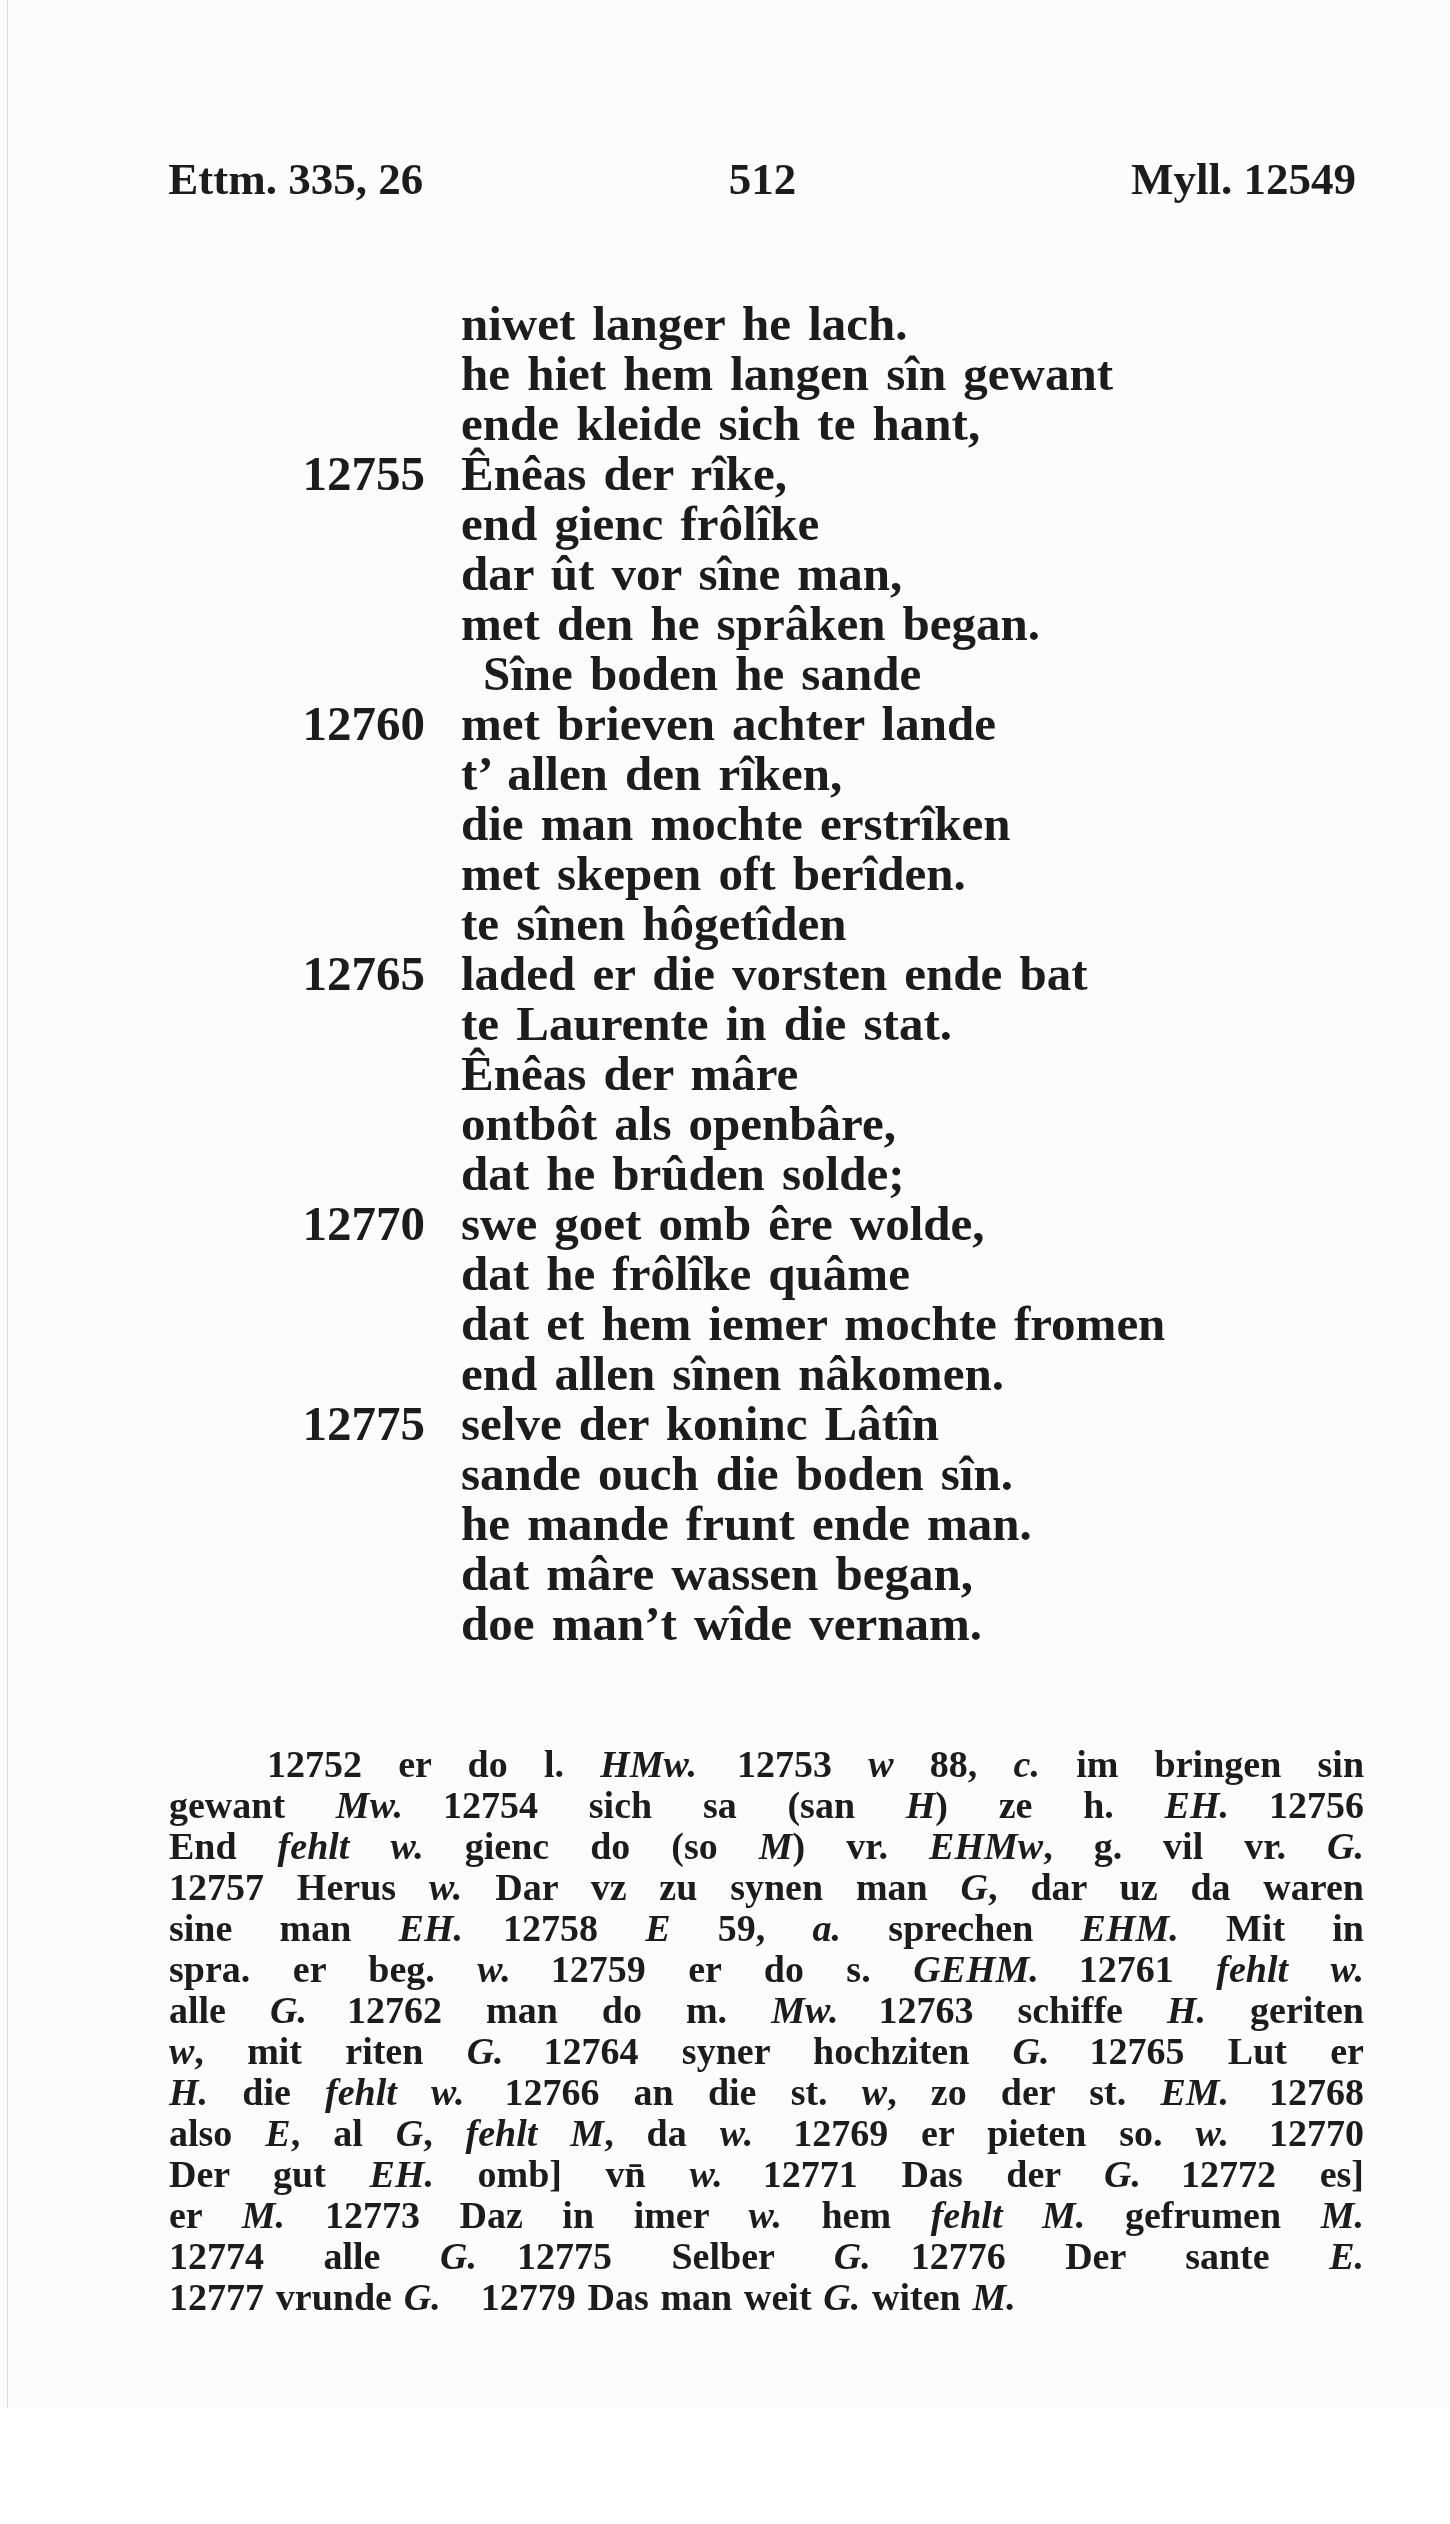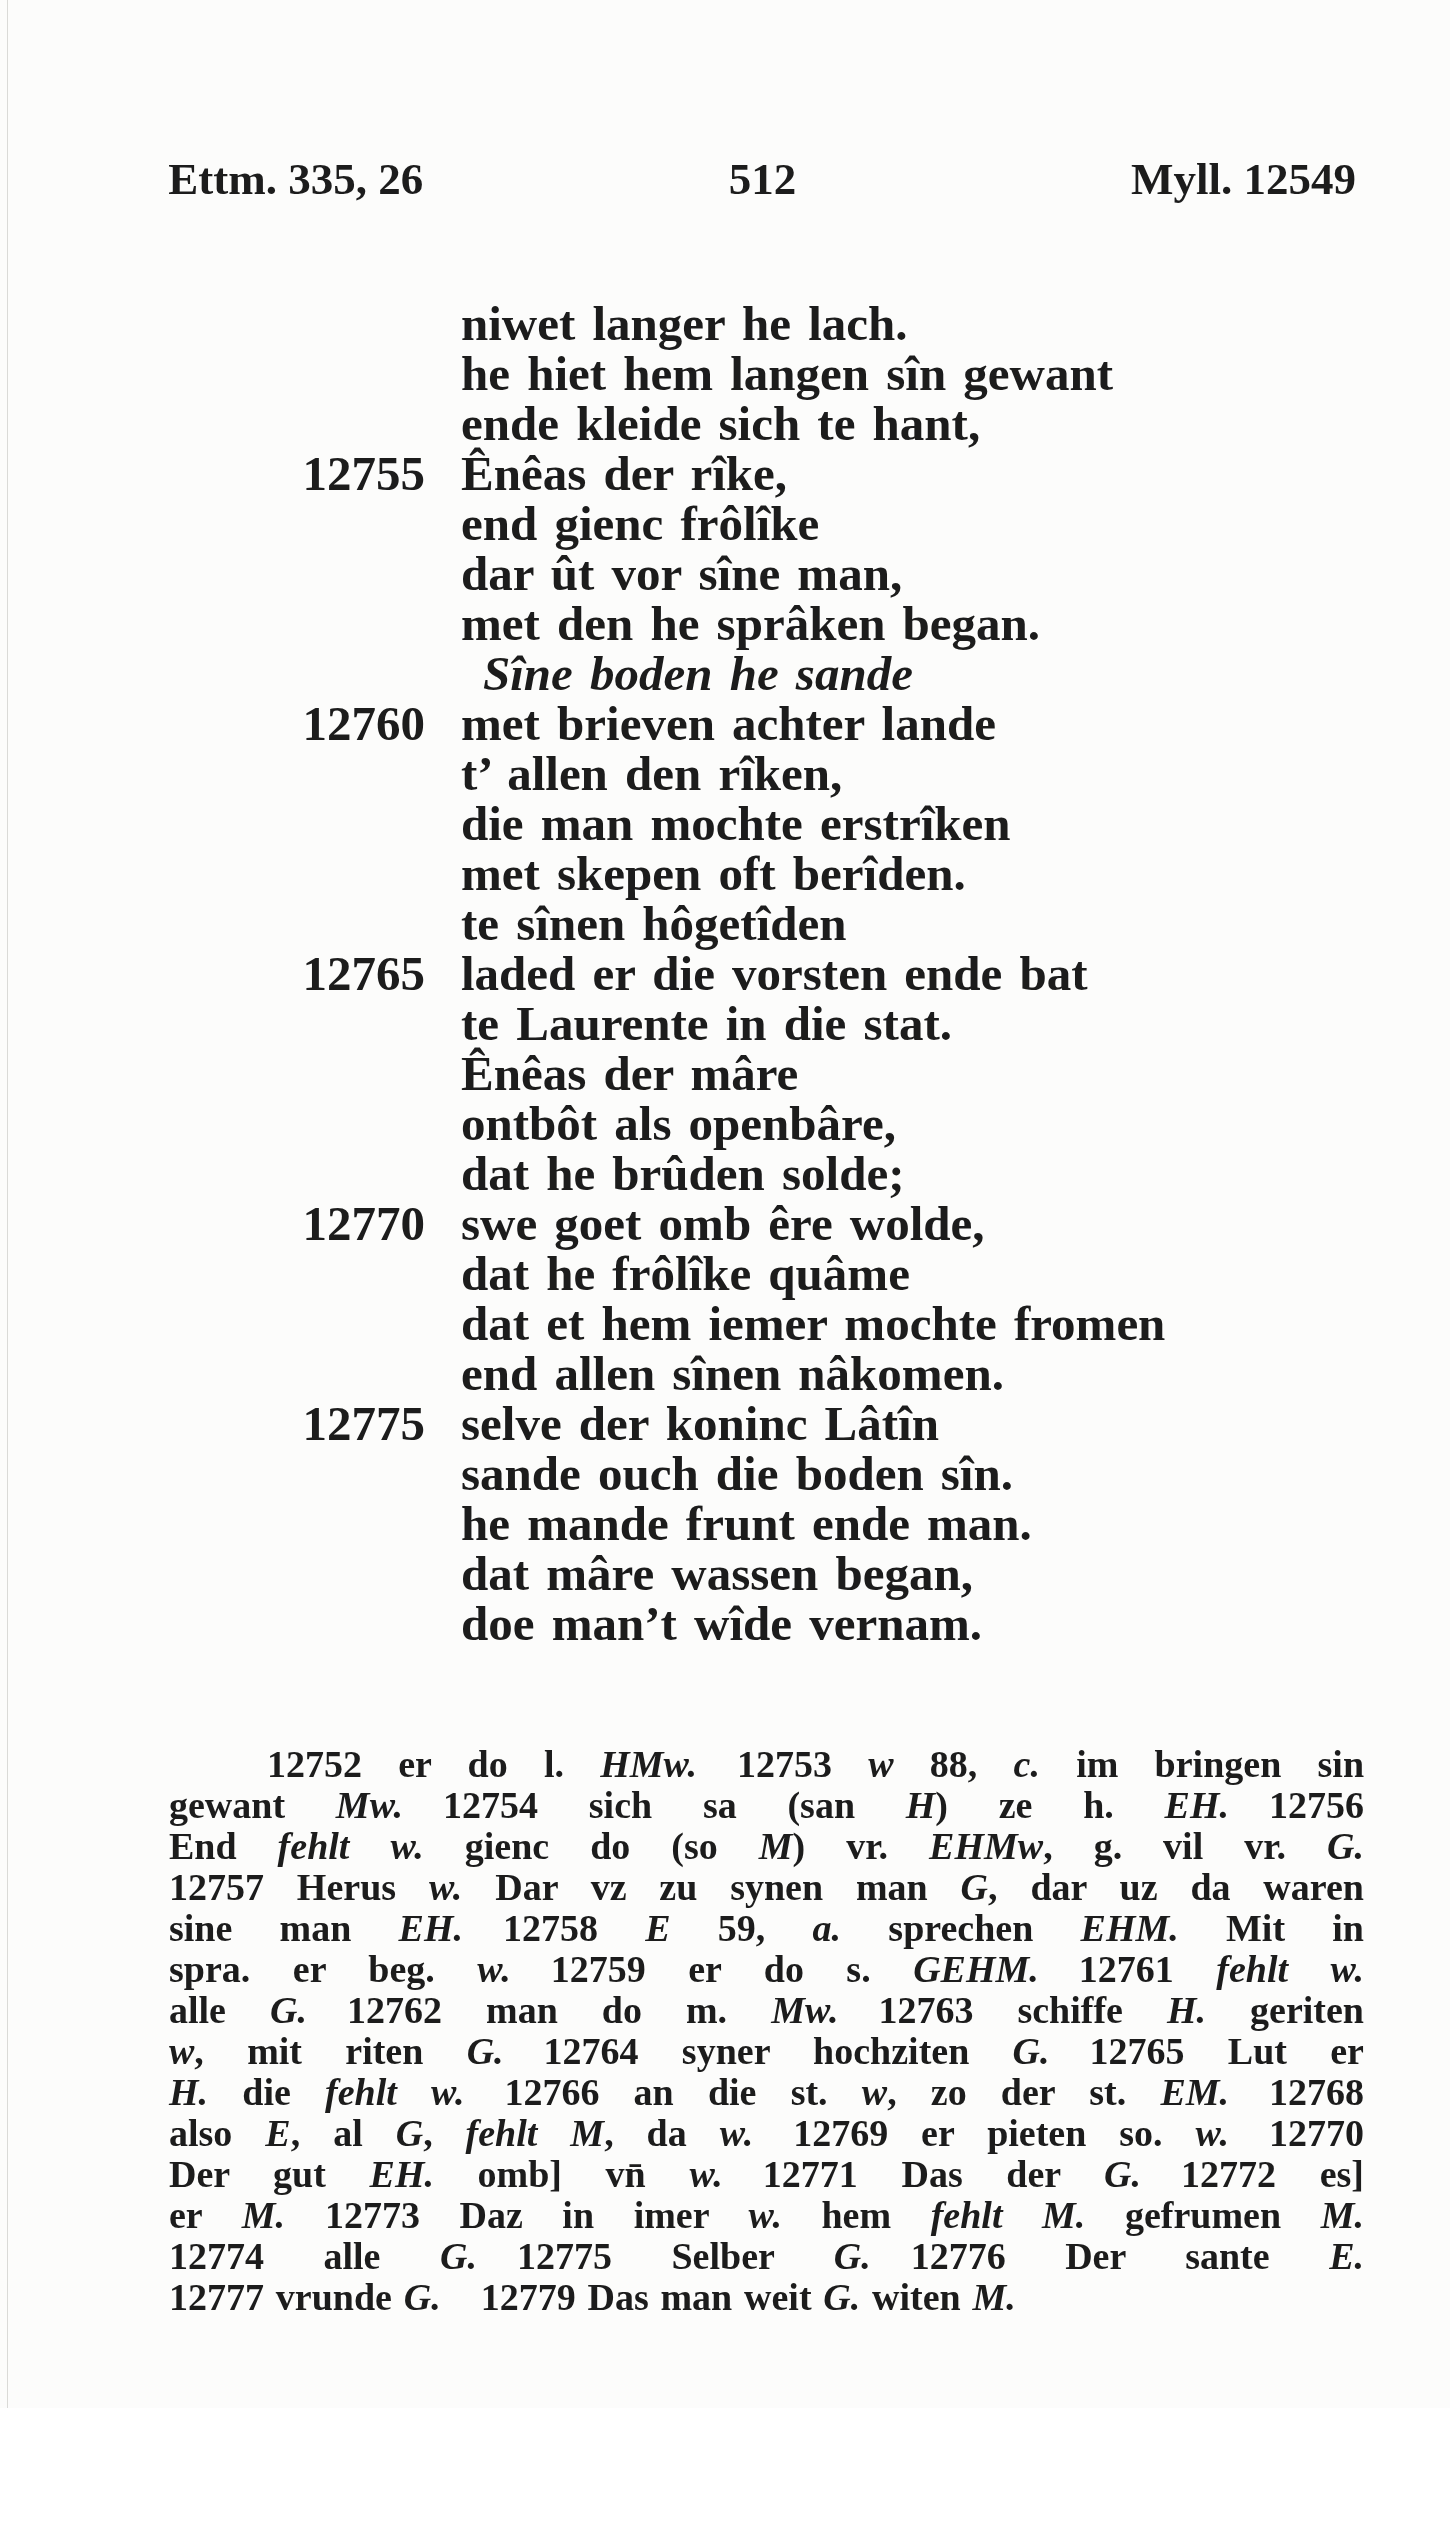--- a/index.html
+++ b/index.html
@@ -34,21 +34,21 @@
   .verse {
     position: absolute;
     left: 461px; top: 271px;
     font-size: 49px; line-height: 50px;
     font-weight: 700;
     white-space: nowrap;
     word-spacing: 0.10em;
     margin-top: 28px;
   }
   .vline { position: relative; height: 50px; }
-  .vline.indent { padding-left: 22px; font-style: italic; }
+  .vline.indent { padding-left: 22px; }
   .vnum {
     position: absolute;
     right: calc(100% + 36px);
     word-spacing: 0;
   }
   
   .apparatus {
     position: absolute;
     left: 161px; top: 1744px;
     width: 1203px;

